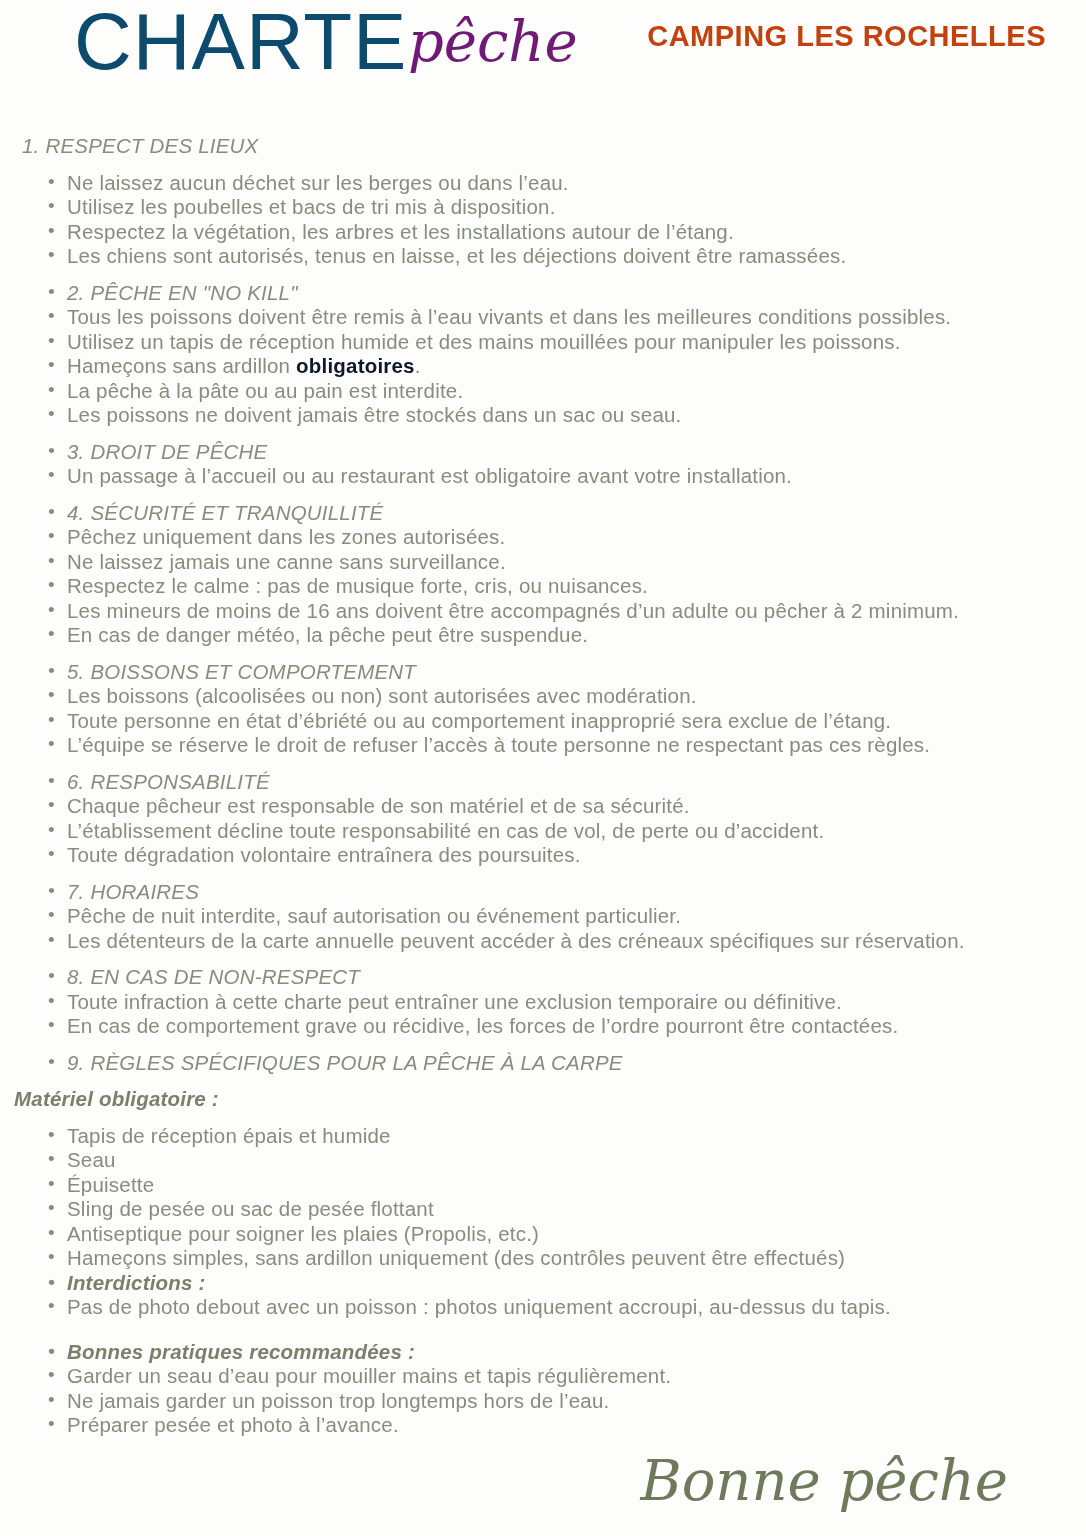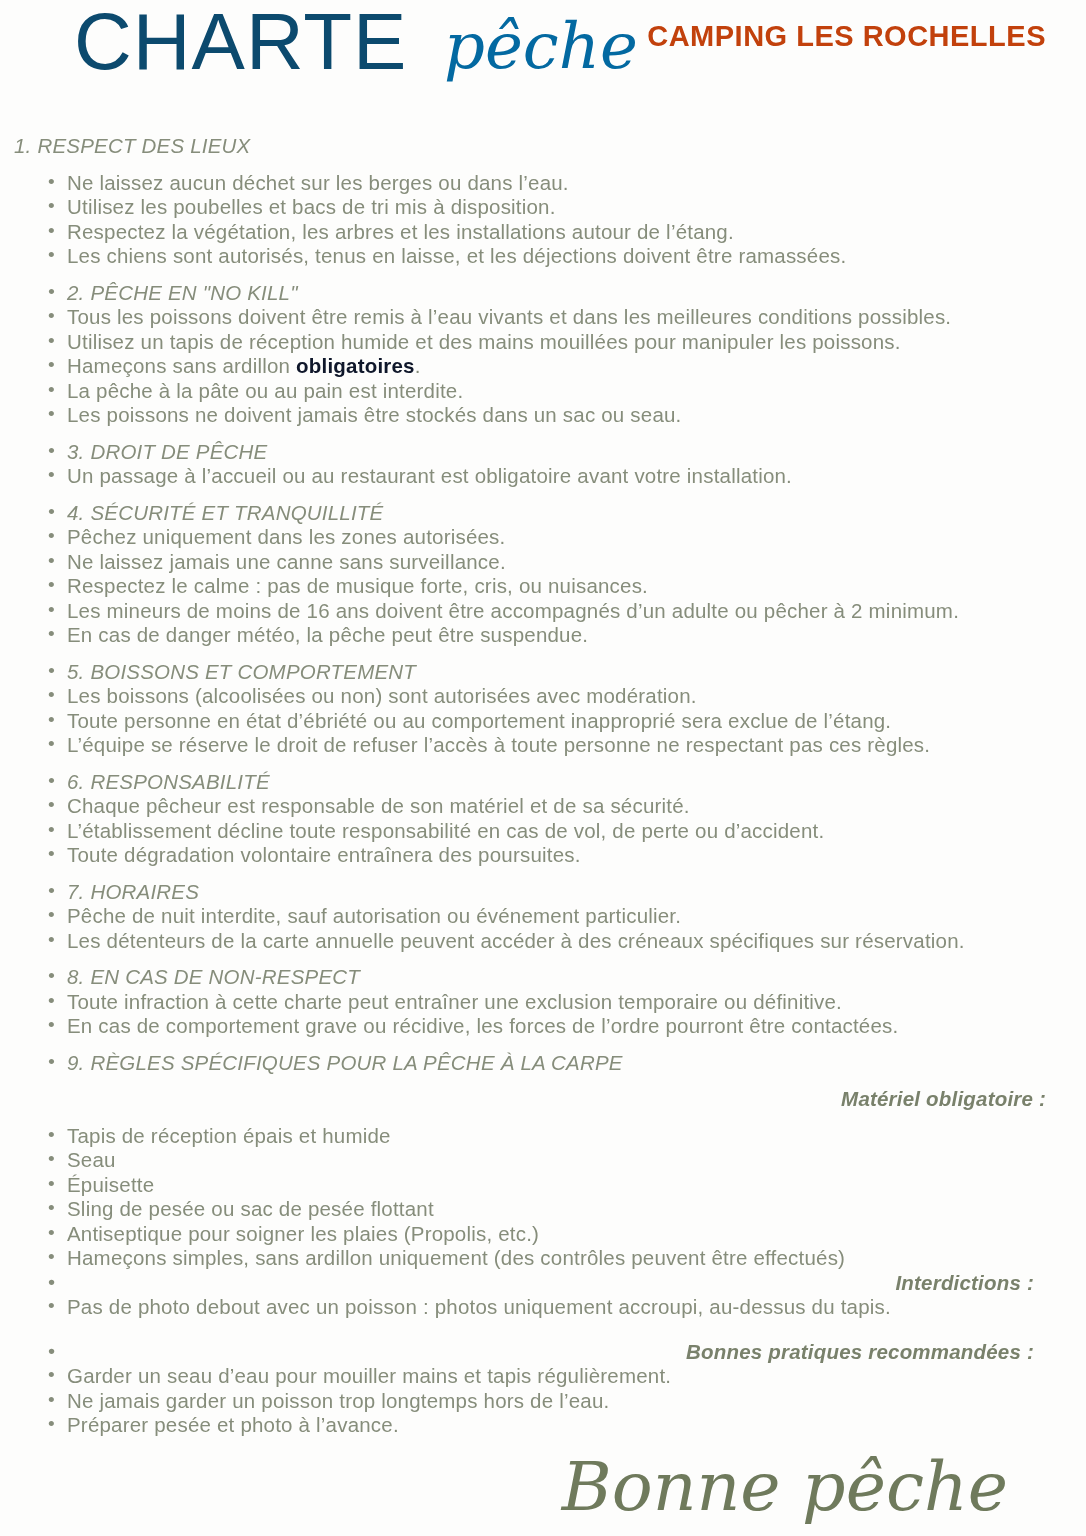--- a/index.html
+++ b/index.html
@@ -35,25 +35,24 @@
     letter-spacing: 1px;
     line-height: 1;
     color: #0c4a6e;
   }
   .title-script {
     position: absolute;
     left: 408px;
     top: 14px;
     font-family: "DejaVu Serif", serif;
     font-style: italic;
-    font-size: 64px;
+    font-size: 56px;
     line-height: 1;
-    color: #0369a1;
+    color: #701a75;
     white-space: nowrap;
-    margin-left: 36px;
   }
   .brand {
     position: absolute;
     right: 40px;
     top: 20px;
     font-size: 29px;
     font-weight: 700;
     letter-spacing: 0.5px;
     color: #c2410c;
     white-space: nowrap;
@@ -80,39 +79,39 @@
     content: "\2022";
     position: absolute;
     left: 22px;
     top: -1px;
     font-size: 19px;
     color: #868d7b;
   }
   .s-title { font-style: italic; }
   .s-title.no-bullet {
     padding-left: 0;
+    margin-left: 8px;
   }
   .subheading {
     font-weight: 700;
     font-style: italic;
     color: #79816b;
-    text-align: right;
   }
   div.subheading { padding-left: 0; }
   .bp-block { margin-top: 20px; }
   strong { font-weight: 700; color: #0f172a; }
 
   
   .footer {
     margin-top: 6px;
     text-align: right;
     padding-right: 78px;
     font-family: "DejaVu Serif", serif;
     font-style: italic;
-    font-size: 68px;
+    font-size: 56px;
     line-height: 1.1;
     color: #6f7a5c;
     white-space: nowrap;
   }
 </style>
 </head>
 <body>
 
 <div class="page">
 

